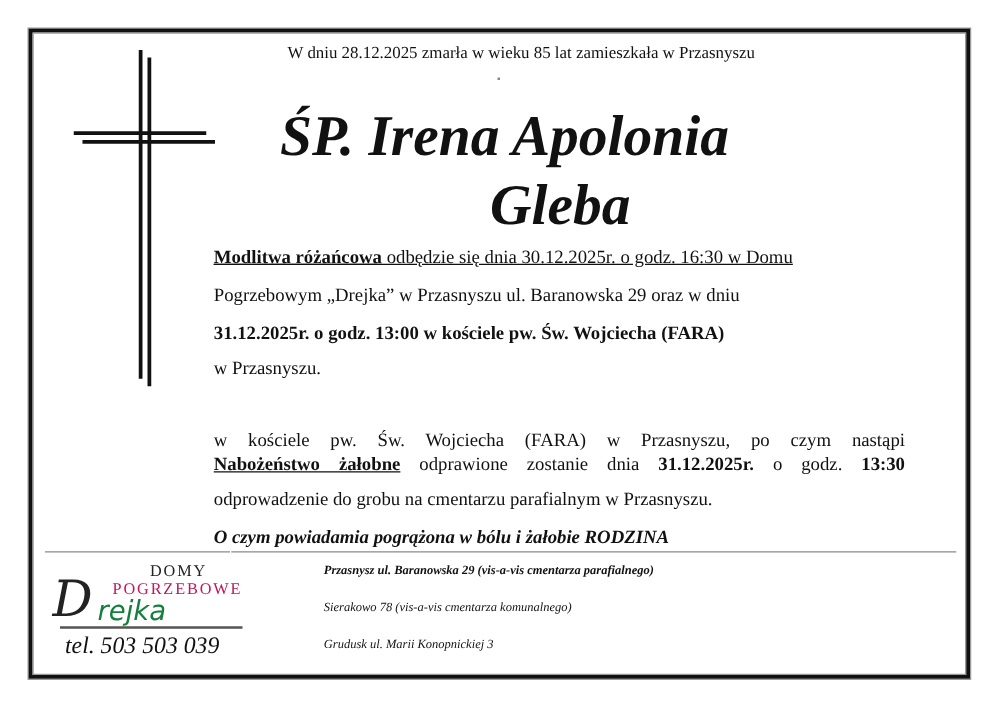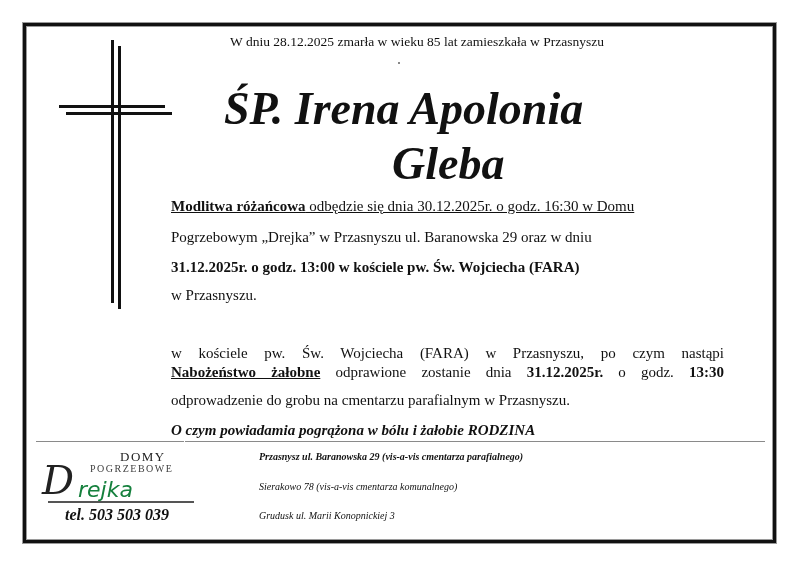--- a/index.html
+++ b/index.html
@@ -15,25 +15,25 @@
   .t2 { left:392px; top:141px; }
   .body { position:absolute; left:171px; width:553px; font-size:15px; }
   .line { position:absolute; left:0; white-space:nowrap; }
   .just { width:553px; text-align:justify; text-align-last:justify; white-space:normal; }
   .u { text-decoration:underline; font-weight:bold; }
   .b { font-weight:bold; }
   .bi { font-weight:bold; font-style:italic;margin-top:19px; }
   .sep { position:absolute; top:441px; height:1px; background:#8a8a8a; }
   .logo { position:absolute; left:40px; top:449px; width:160px; height:80px; }
   .logo-domy { position:absolute; left:80px; top:0px; font-size:13px; letter-spacing:1.5px; color:#222; }
-  .logo-pogrz { position:absolute; left:50px; top:14px; font-size:10px; letter-spacing:1.5px; color:#404040; }
+  .logo-pogrz { position:absolute; left:50px; top:14px; font-size:13px; letter-spacing:1.5px; color:#be185d; }
   .logo-d { position:absolute; left:2px; top:8px; font-size:40px; font-style:italic; color:#222; font-family:"DejaVu Serif", serif; }
   .logo-rejka { position:absolute; left:38px; top:28px; font-size:22px; font-style:italic; color:#15803d; font-family:"DejaVu Sans", sans-serif; font-weight:300; }
   .logo-rule { position:absolute; left:8px; top:52px; width:146px; height:2px; background:#555; }
-  .logo-tel { position:absolute; left:25px; top:57px; font-size:16px; font-weight:bold; font-style:italic; }
+  .logo-tel { position:absolute; left:12px; top:57px; font-size:19px; font-weight:normal; font-style:italic; }
   .addr { position:absolute; left:259px; font-size:10px; font-style:italic; white-space:nowrap; }
 </style>
 </head>
 <body>
 
 <div class="frame"></div>
 
 <div class="header-line"><span>W dniu 28.12.2025 zmarła w wieku 85 lat zamieszkała w Przasnyszu</span></div>
 <div class="dot"></div>
 

